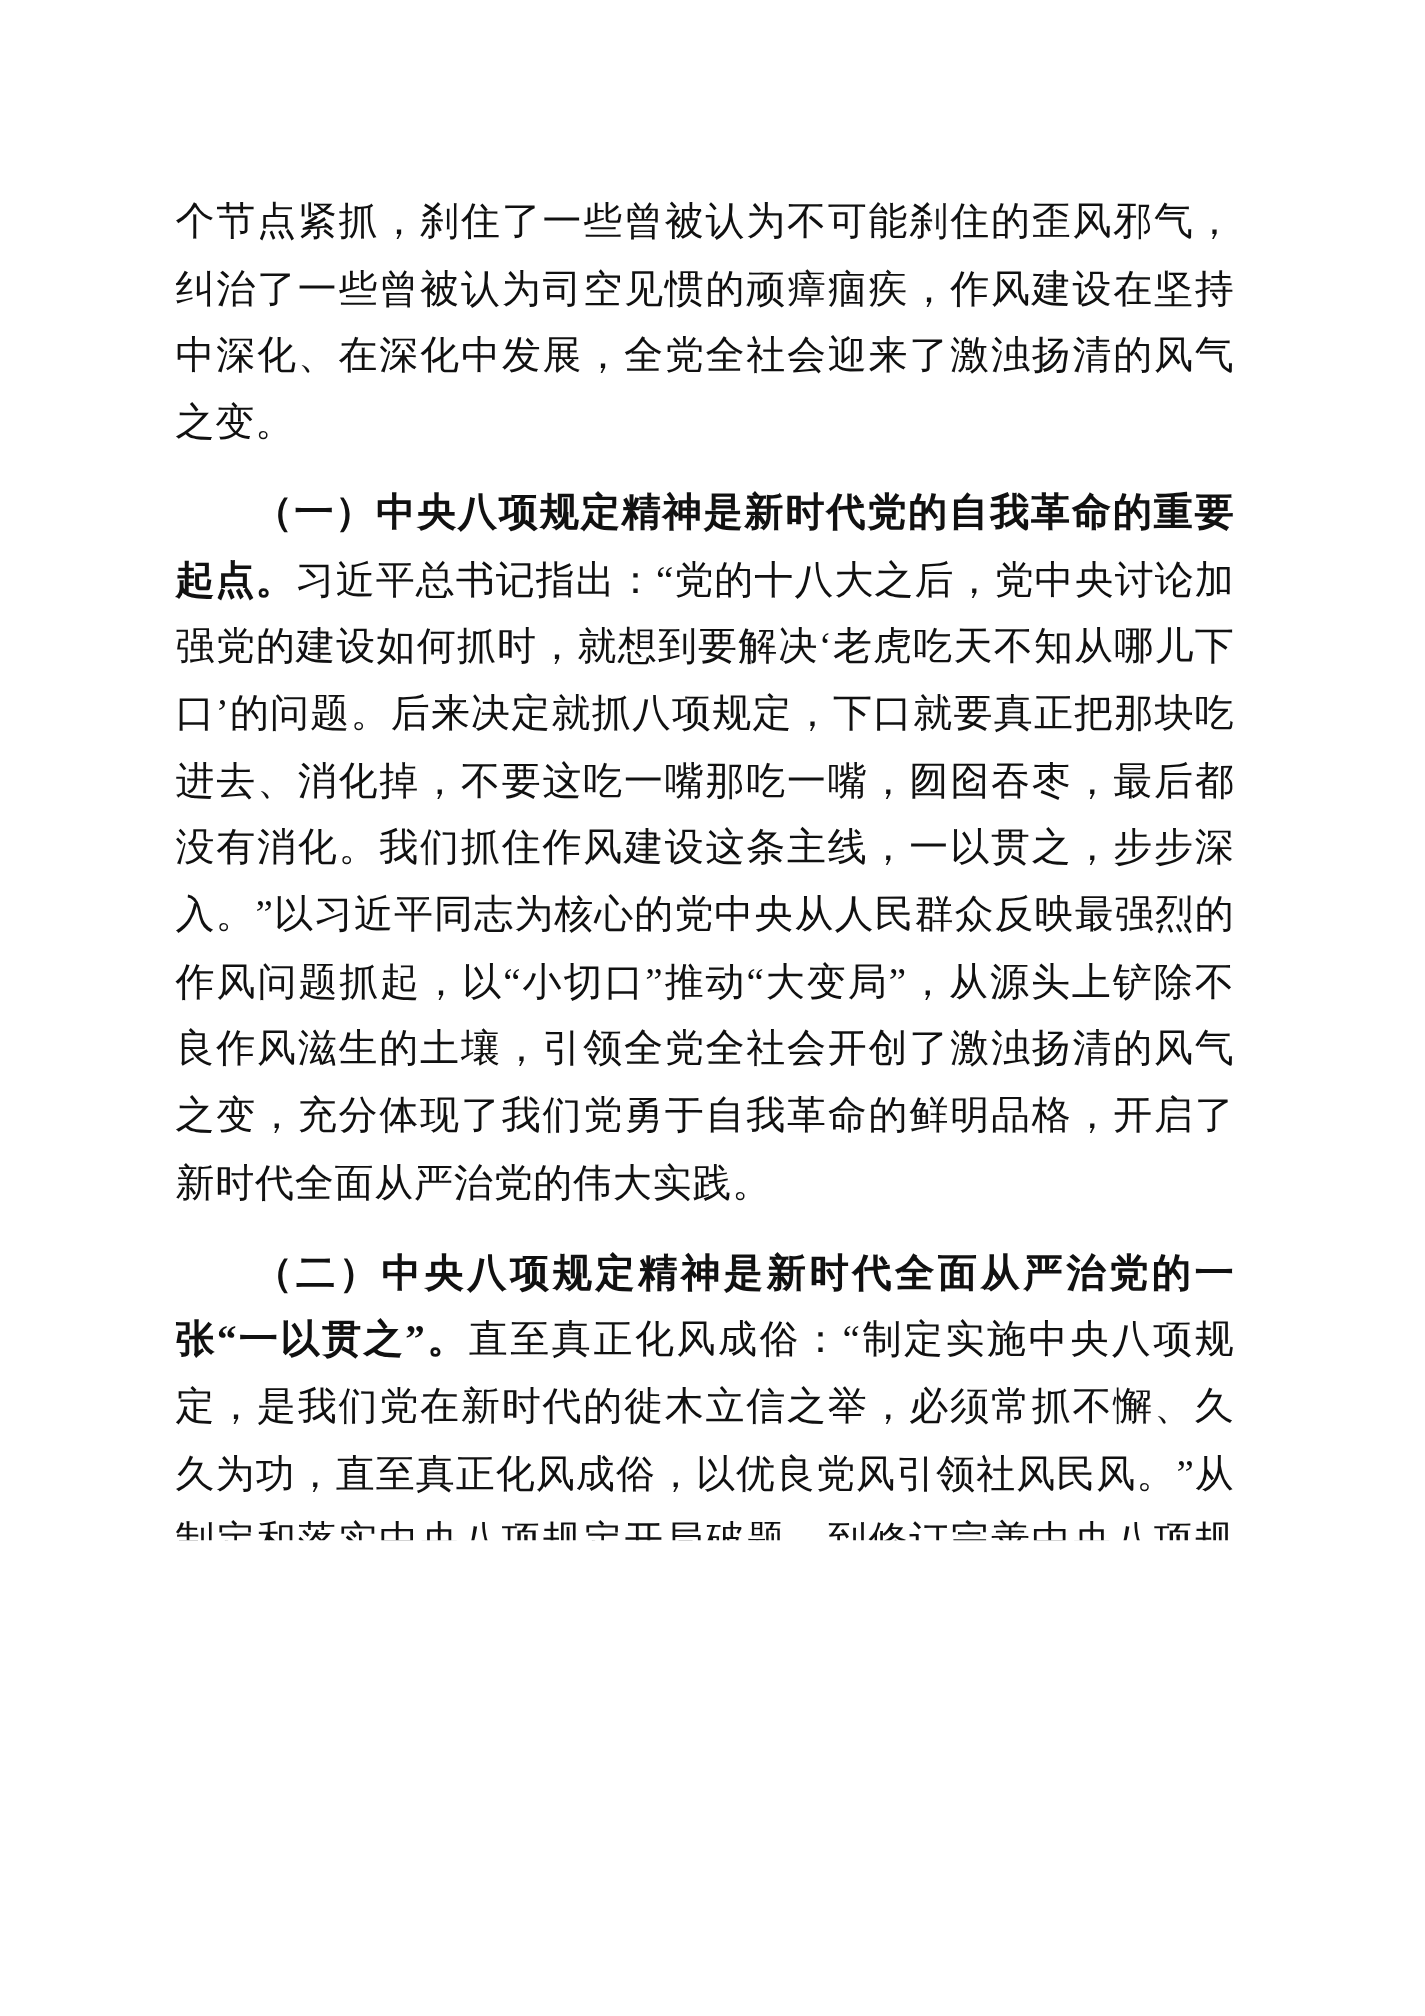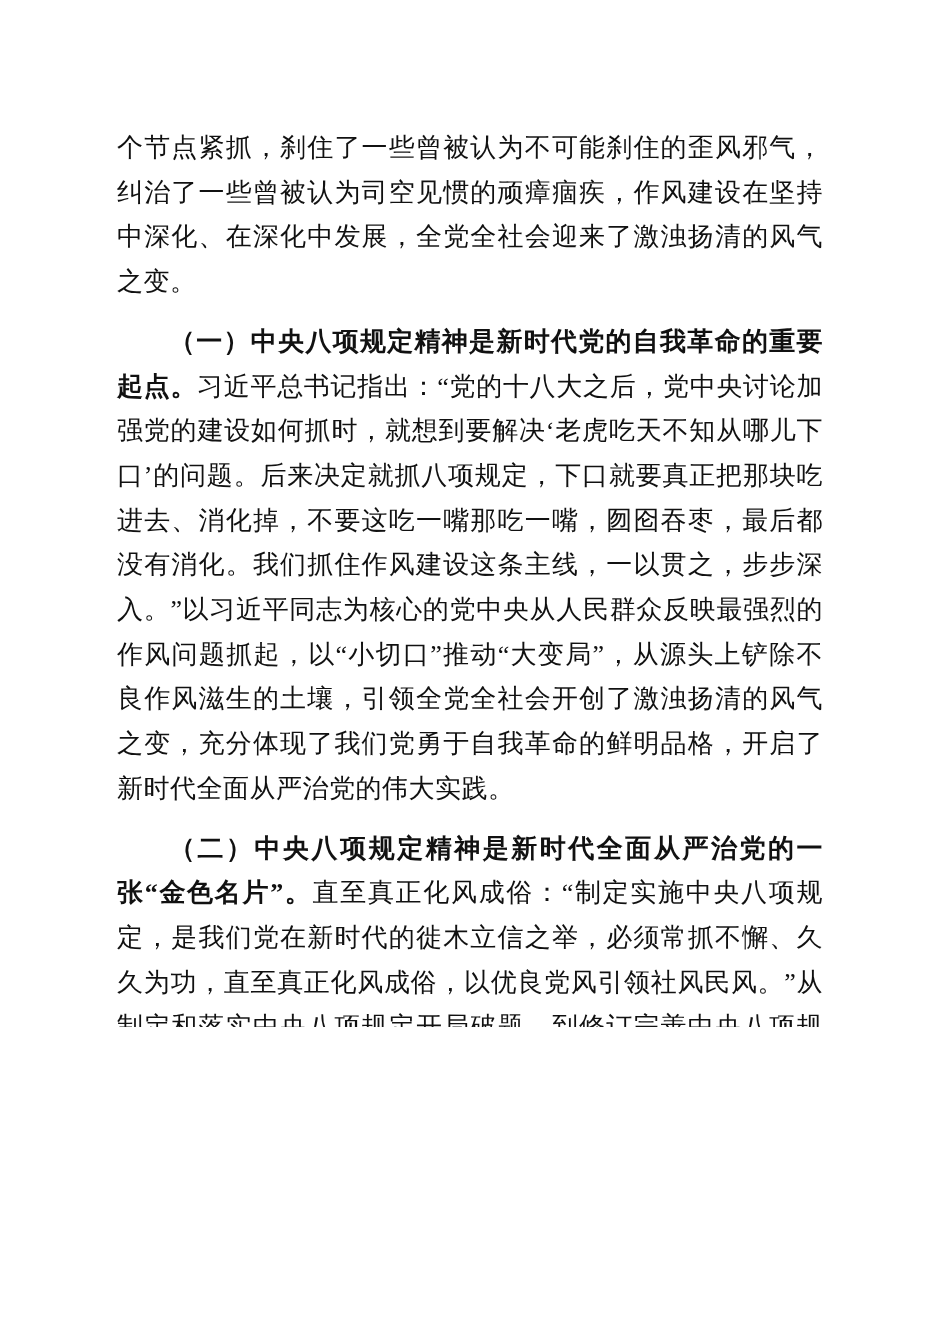--- a/index.html
+++ b/index.html
@@ -39,15 +39,15 @@
     font-weight: bold;
   }
 </style>
 </head>
 <body>
 
 <div class="page">
   <div class="content" id="doc-body" style="background: rgb(255, 255, 255); color: rgb(17, 17, 17);">
       <p class="para"><span class="run-regular">个节点紧抓，刹住了一些曾被认为不可能刹住的歪风邪气，纠治了一些曾被认为司空见惯的顽瘴痼疾，作风建设在坚持中深化、在深化中发展，全党全社会迎来了激浊扬清的风气之变。</span></p>
       <p class="para indent"><span class="run-bold">（一）中央八项规定精神是新时代党的自我革命的重要起点。</span><span class="run-regular">习近平总书记指出：“党的十八大之后，党中央讨论加强党的建设如何抓时，就想到要解决‘老虎吃天不知从哪儿下口’的问题。后来决定就抓八项规定，下口就要真正把那块吃进去、消化掉，不要这吃一嘴那吃一嘴，囫囵吞枣，最后都没有消化。我们抓住作风建设这条主线，一以贯之，步步深入。”以习近平同志为核心的党中央从人民群众反映最强烈的作风问题抓起，以“小切口”推动“大变局”，从源头上铲除不良作风滋生的土壤，引领全党全社会开创了激浊扬清的风气之变，充分体现了我们党勇于自我革命的鲜明品格，开启了新时代全面从严治党的伟大实践。</span></p>
-      <p class="para indent"><span class="run-bold">（二）中央八项规定精神是新时代全面从严治党的一张“金色名片”。</span><span class="run-regular">直至真正化风成俗：“制定实施中央八项规定，是我们党在新时代的徙木立信之举，必须常抓不懈、久久为功，直至真正化风成俗，以优良党风引领社风民风。”从制定和落实中央八项规定开局破题，到修订完善中央八项规定实施细则，再到以钉钉子精神纠治“四风”，十年如一日，驰而不息，党风政风为之一新，党心民心为之一振。中央八项规定成为新时代共产党人作风建设的一张“金色名片”，成为改变政治生态和社会面貌的标志性举措。</span></p>
+      <p class="para indent"><span class="run-bold">（二）中央八项规定精神是新时代全面从严治党的一张“一以贯之”。</span><span class="run-regular">直至真正化风成俗：“制定实施中央八项规定，是我们党在新时代的徙木立信之举，必须常抓不懈、久久为功，直至真正化风成俗，以优良党风引领社风民风。”从制定和落实中央八项规定开局破题，到修订完善中央八项规定实施细则，再到以钉钉子精神纠治“四风”，十年如一日，驰而不息，党风政风为之一新，党心民心为之一振。中央八项规定成为新时代共产党人作风建设的一张“金色名片”，成为改变政治生态和社会面貌的标志性举措。</span></p>
     </div>
 </div>
 
 </body></html>

